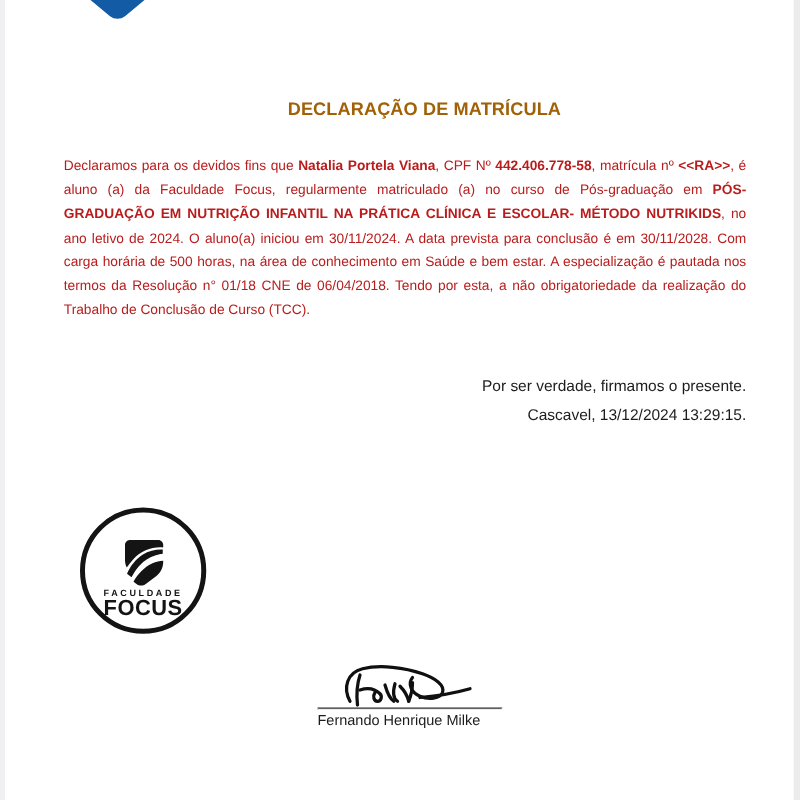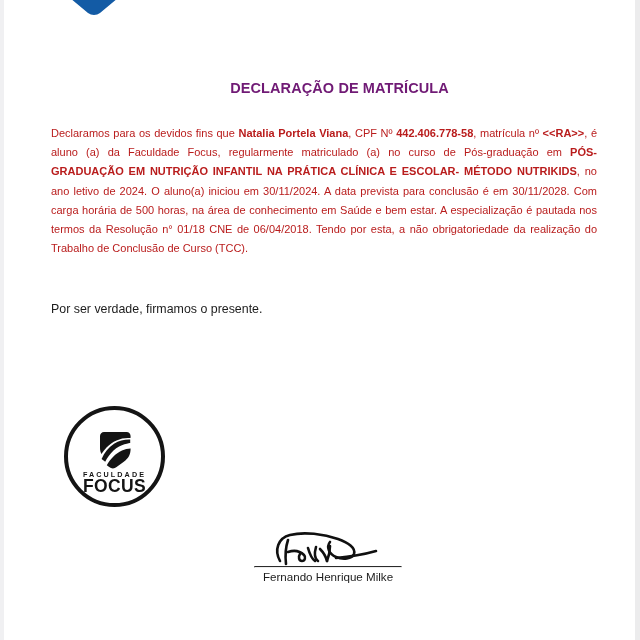--- a/index.html
+++ b/index.html
@@ -39,21 +39,21 @@
   
   .doc-title {
     position: absolute;
     left: 0;
     right: 0;
     top: 80px;
     text-align: center;
     font-size: 14.5px;
     font-weight: bold;
     letter-spacing: 0.1px;
-    color: #701a75;
+    color: #a16207;
     padding-left: 40px;
   }
 
   
   .body-block {
     position: absolute;
     left: 47px;
     top: 124px;
     width: 546px;
     font-size: 11px;
@@ -62,20 +62,21 @@
     color: #b91c1c;
   }
   .body-block b { font-weight: bold; }
 
   
   .closing {
     position: absolute;
     left: 47px;
     top: 298px;
     width: 546px;
+    text-align: right;
     font-size: 12.4px;
     line-height: 23px;
     color: #1c1c1c;
   }
 
   
   .seal {
     position: absolute;
     left: 58px;
     top: 404px;
@@ -100,21 +101,20 @@
     position: absolute;
     left: 10px;
     top: 0;
   }
   .sig-rule {
     border-top: 1px solid #2a2a2a;
     width: 146px;
     margin: 0;
   }
   .sig-lines {
-    text-align: center;
     font-size: 11.6px;
     line-height: 13.6px;
     color: #1c1c1c;
     padding-top: 2px;
     white-space: nowrap;
   }
   .sig-lines div { margin: 0; }
 </style>
 </head>
 <body>
@@ -128,20 +128,21 @@
   </div>
 
   <div class="doc-title">DECLARAÇÃO DE MATRÍCULA</div>
 
   <div class="body-block">
     <span>Declaramos para os devidos fins que </span><b>Natalia Portela Viana</b><span>, CPF Nº </span><b>442.406.778-58</b><span>, matrícula nº </span><b>&lt;&lt;RA&gt;&gt;</b><span>, é aluno (a) da Faculdade Focus, regularmente matriculado (a) no curso de Pós-graduação em </span><b>PÓS-GRADUAÇÃO EM NUTRIÇÃO INFANTIL NA PRÁTICA CLÍNICA E ESCOLAR- MÉTODO NUTRIKIDS</b><span>, no ano letivo de 2024. O aluno(a) iniciou em 30/11/2024. A data prevista para conclusão é em 30/11/2028. Com carga horária de 500 horas, na área de conhecimento em Saúde e bem estar. A especialização é pautada nos termos da Resolução n° 01/18 CNE de 06/04/2018. Tendo por esta, a não obrigatoriedade da realização do Trabalho de Conclusão de Curso (TCC).</span>
   </div>
 
   <div class="closing">
     <div>Por ser verdade, firmamos o presente.</div>
+    <div>Cascavel, 13/12/2024 13:29:15.</div>
   </div>
 
   <div class="seal">
     <svg width="105" height="105" viewBox="0 0 105 105" xmlns="http://www.w3.org/2000/svg">
       <circle cx="52.5" cy="52.5" r="48.5" fill="none" stroke="#141414" stroke-width="4"></circle>
       <g fill="#141414">
         <path d="M36 28 H62 A7 7 0 0 1 69 35 V48 A13 13 0 0 1 64 58 L56 65 A9 9 0 0 1 44 65 L36 58 A13 13 0 0 1 31 48 V35 A7 7 0 0 1 38 28 Z" opacity="0"></path>
         <path d="M33.5 34.5 C33.5 30.6 36.6 27.5 40.5 27.5 H64 C67.9 27.5 71 30.6 71 34.5 V47.5 C71 53.3 68.4 56.7 63.6 60.3 L56.4 65.8 C53.9 67.7 50.6 67.7 48.1 65.8 L40.9 60.3 C36.1 56.7 33.5 53.3 33.5 47.5 Z" fill="none"></path>
         <path d="M38 32 C38 29.8 39.8 28 42 28 H64.5 C67 28 68.8 30 68.6 32.4 L68.5 34 C60 33.2 51 36.5 44.5 43.5 C42.6 45.6 40.9 47.8 39.4 50 C38.5 48.2 38 46.2 38 44 Z"></path>
         <path d="M68.2 39 C68.2 39 58.6 39.9 51.5 46.6 C47.9 50 45.2 54 43.2 57.8 L39.6 54.9 C42.5 48.6 46.6 43.3 52 39.8 C57.2 36.4 62.9 35.4 68.2 35.6 Z"></path>

